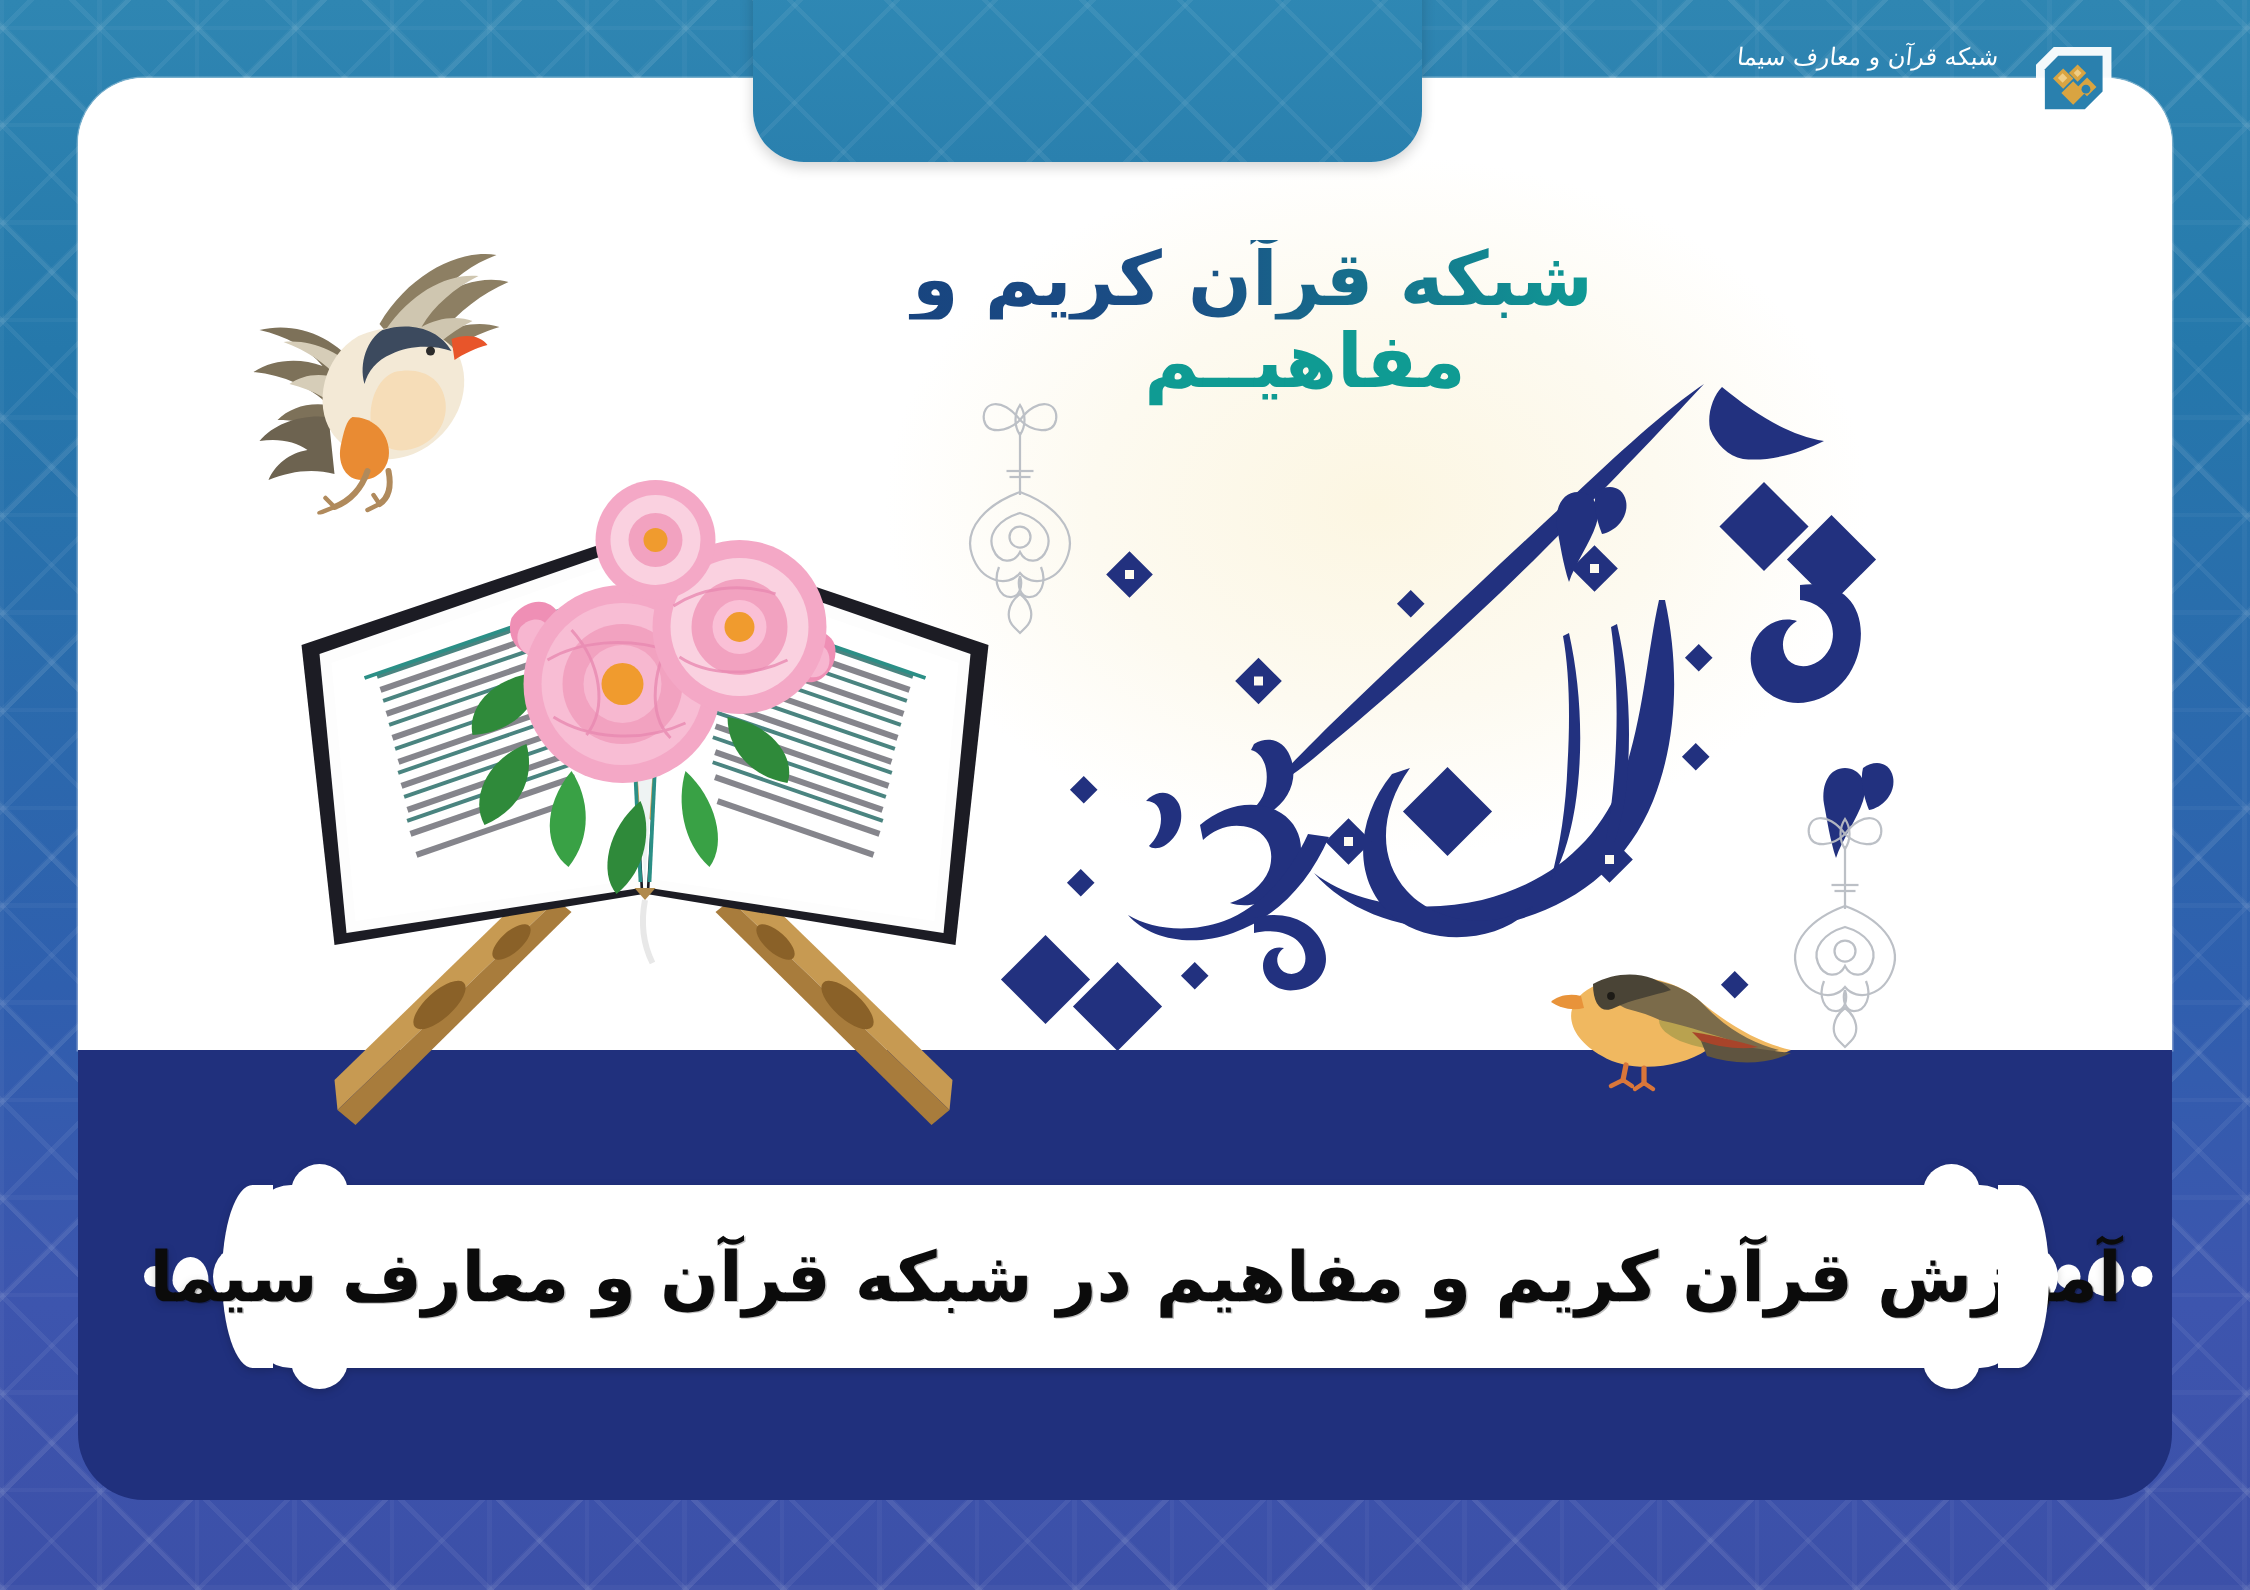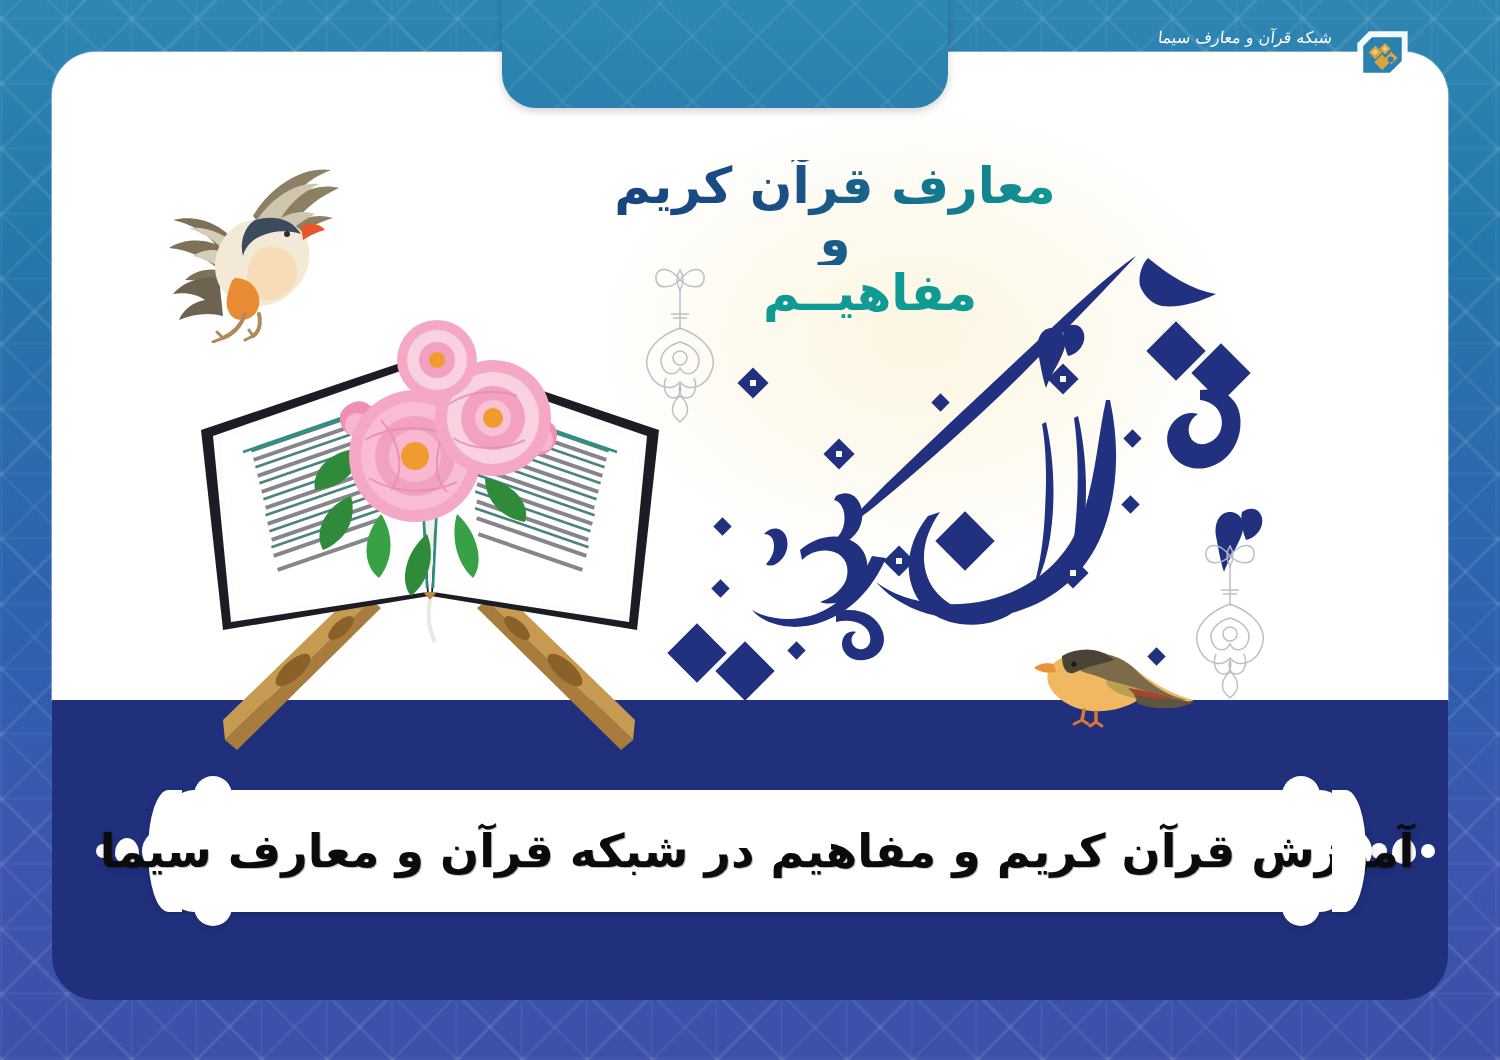--- a/index.html
+++ b/index.html
@@ -285,21 +285,21 @@
   <div class="dia md hole" style="left:888px;top:550px;"></div>
   <div class="dia sm" style="left:934px;top:396px;"></div>
   <div class="dia sm" style="left:1126px;top:432px;"></div>
   <div class="dia sm" style="left:1124px;top:498px;"></div>
   <div class="dia sm" style="left:716px;top:520px;"></div>
   <div class="dia sm" style="left:714px;top:582px;"></div>
   <div class="dia sm" style="left:790px;top:644px;"></div>
   <div class="dia sm" style="left:1150px;top:650px;"></div>
 
   <div class="heading">
-    <span class="l1">معارف قرآن کریم و</span>
+    <span class="l1">شبکه قرآن کریم و</span>
     <span class="l2">مفاهیــم</span>
   </div>
 
   <div class="bird" style="left:135px;top:128px;">
     <svg width="215" height="215" viewBox="0 0 215 215" aria-hidden="true">
       <g>
 
         <path d="M118 88 C138 54 172 38 196 42 C180 48 166 58 158 70 C172 60 190 56 204 60
                  C186 68 170 80 160 94 C172 88 186 86 198 90 C178 96 158 108 146 122 Z" fill="#8d7f63"></path>
         <path d="M122 92 C140 66 164 54 184 56 C168 64 154 76 146 90 C156 84 170 82 180 86

